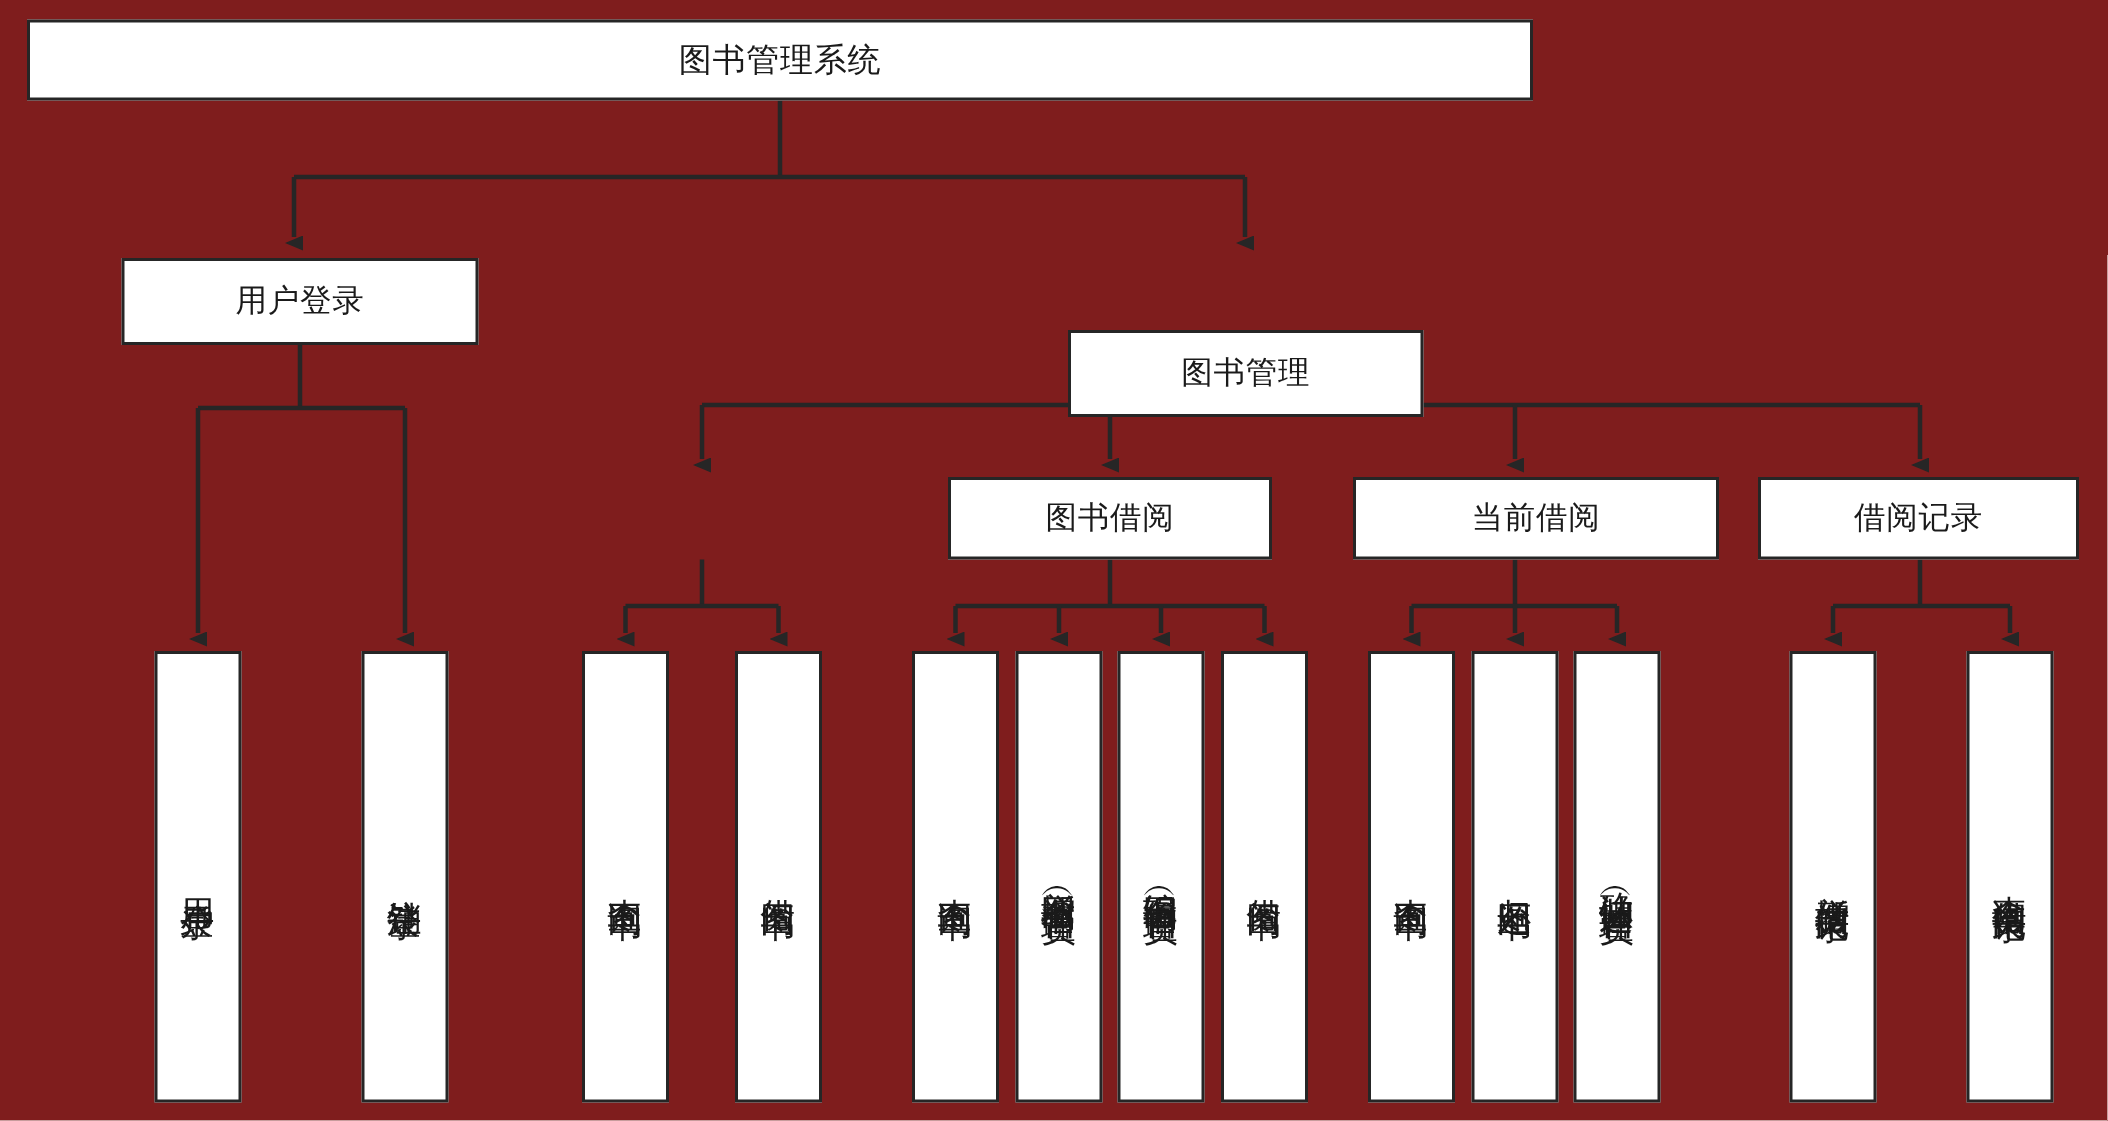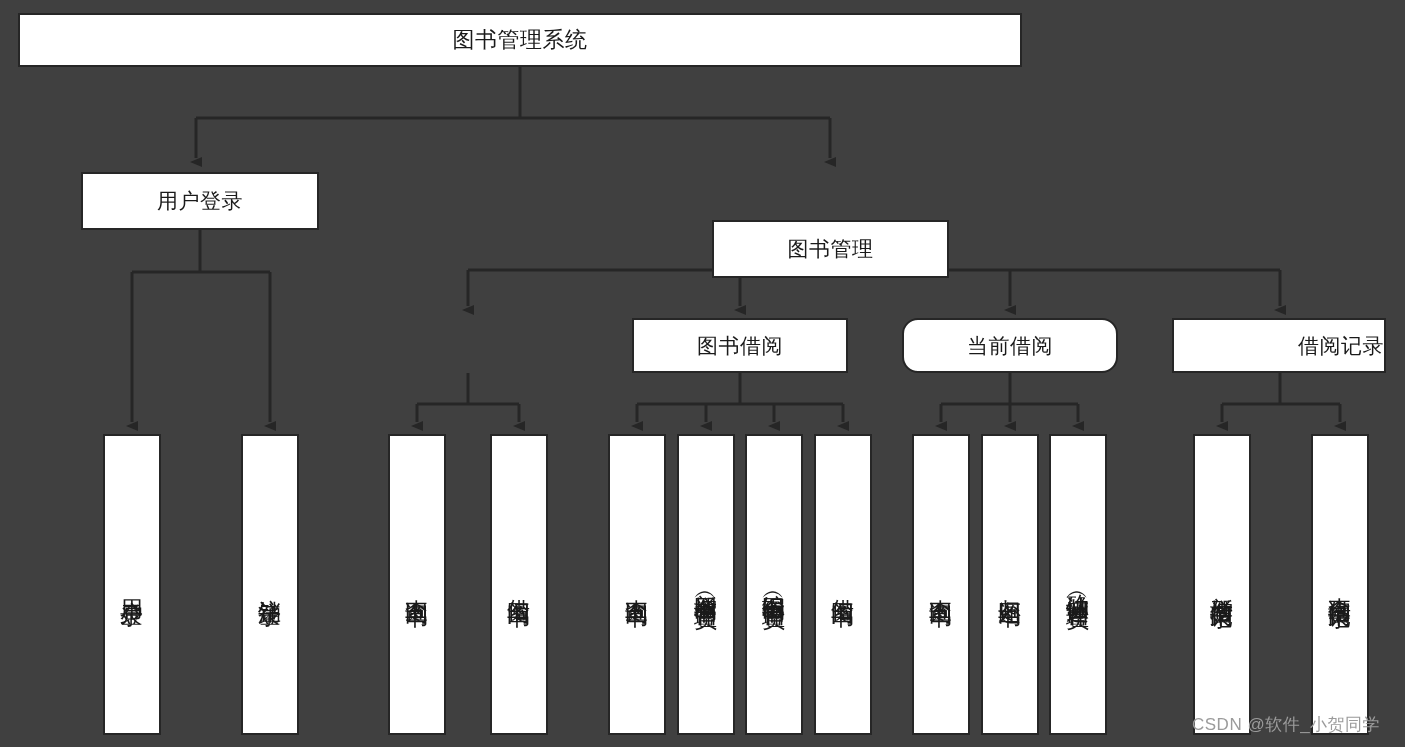--- a/index.html
+++ b/index.html
@@ -5,21 +5,21 @@
 <style>
   html,body{margin:0;padding:0;background:#ffffff;}
   body{
     font-family:"Liberation Sans","DejaVu Sans",sans-serif;
     -webkit-font-smoothing:antialiased;
   }
   #canvas{
     position:relative;
     width:1405px;
     height:747px;
-    background:#404040;
+    background:#7f1d1d;
     overflow:hidden;
   }
   #edges{
     position:absolute;
     left:0; top:0;
     width:1405px;
     height:747px;
     pointer-events:none;
   }
   .node{
@@ -130,27 +130,27 @@
     <span class="lbl">图书管理系统</span>
   </div>
 
   <div class="node h" style="left:81px;top:172px;width:238px;height:58px;">
     <span class="lbl">用户登录</span>
   </div>
   <div class="node h" style="left:712px;top:172px;width:237px;height:58px;margin-top:48px;">
     <span class="lbl">图书管理</span>
   </div>
 
-  <div class="node h" style="left:632px;top:318px;width:216px;height:55px;">
+  <div class="node h" style="left:632px;top:318px;width:216px;height:55px;font-family:Liberation Serif, serif;">
     <span class="lbl">图书借阅</span>
   </div>
-  <div class="node h" style="left:902px;top:318px;width:216px;height:55px;border-radius:16px;">
+  <div class="node h" style="left:902px;top:318px;width:244px;height:55px;">
     <span class="lbl">当前借阅</span>
   </div>
-  <div class="node h" style="left:1172px;top:318px;width:214px;height:55px;justify-content:flex-end;">
+  <div class="node h" style="left:1172px;top:318px;width:214px;height:55px;">
     <span class="lbl">借阅记录</span>
   </div>
 
   <div class="node v" style="left:103px;top:434px;width:58px;height:301px;">
     <span class="lbl">用户登录</span>
   </div>
   <div class="node v" style="left:241px;top:434px;width:58px;height:301px;">
     <span class="lbl">注销登录</span>
   </div>
 
@@ -184,15 +184,14 @@
     <span class="lbl">确认归还（管理员）</span>
   </div>
 
   <div class="node v" style="left:1193px;top:434px;width:58px;height:301px;">
     <span class="lbl">新增借阅记录</span>
   </div>
   <div class="node v" style="left:1311px;top:434px;width:58px;height:301px;">
     <span class="lbl">查询借阅记录</span>
   </div>
 
-  <div id="watermark">CSDN @软件_小贺同学</div>
 
 </div>
 
 </body></html>

